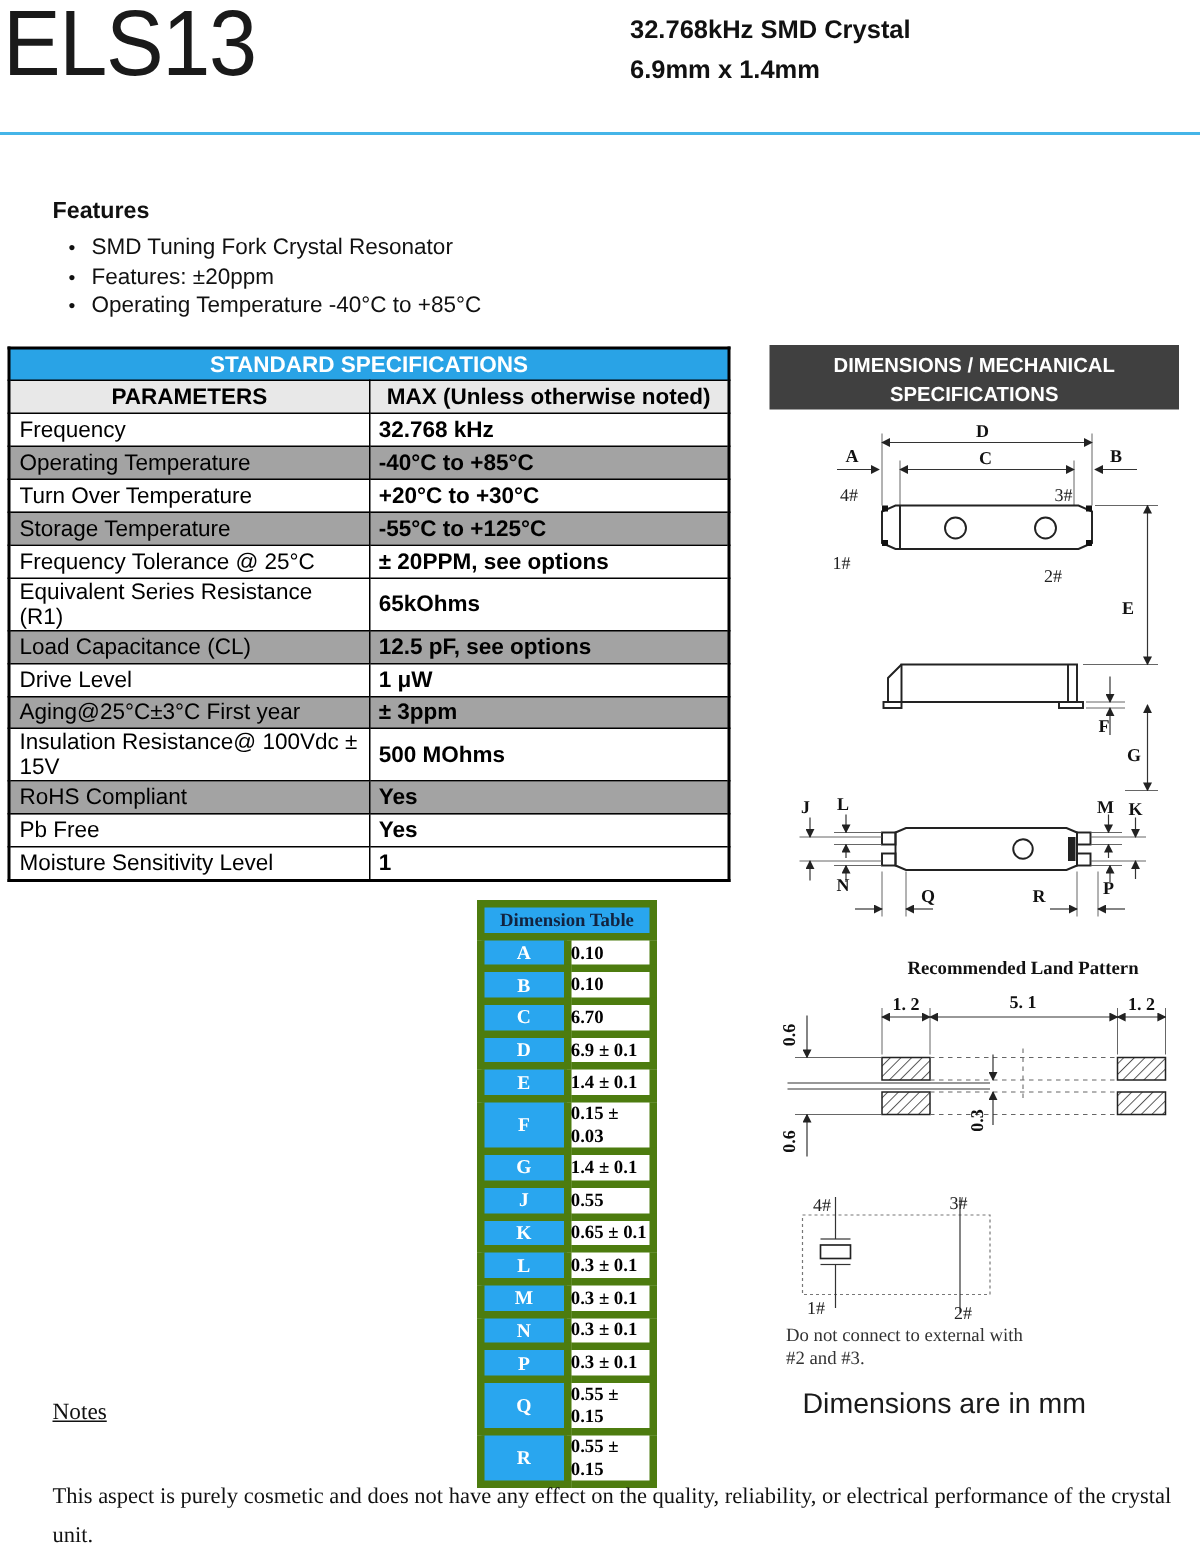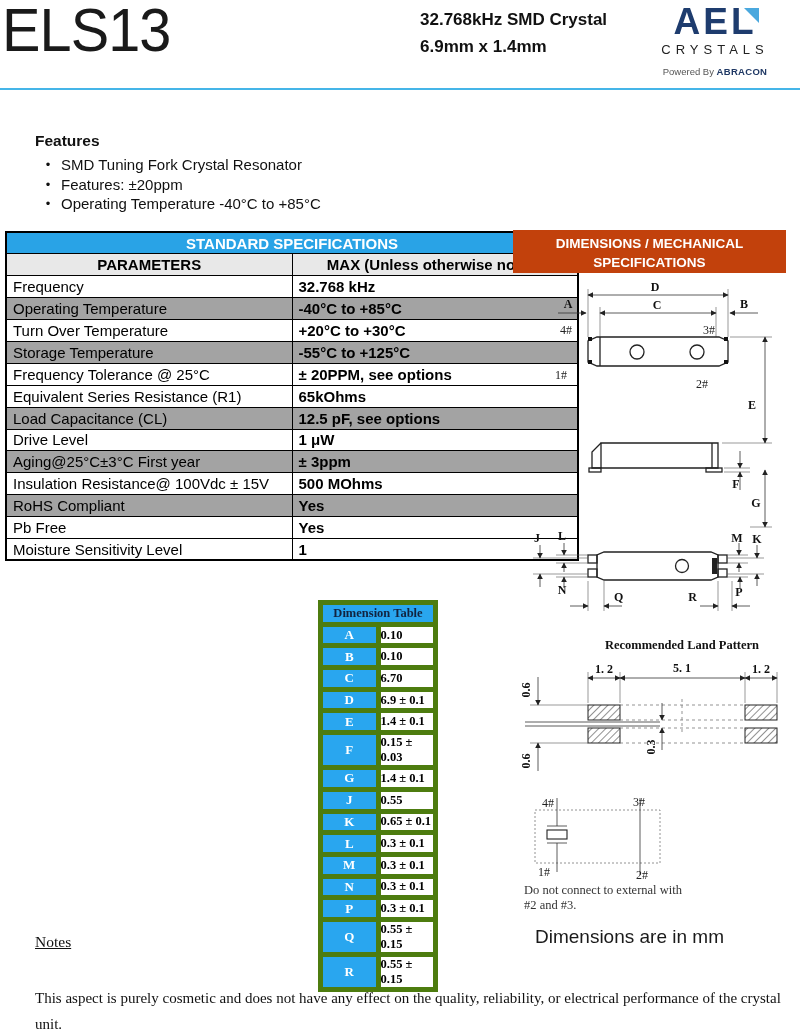--- a/index.html
+++ b/index.html
@@ -22,31 +22,31 @@
   .header-rule { position:absolute; left:0; top:88px; width:800px; height:2px; background:#45b5e8; }
 
   
   .features { position:absolute; left:35px; top:132px; }
   .features-title { font-size:15.5px; font-weight:bold; color:#111; margin-bottom:5px; }
   .feature-item { display:flex; font-size:15px; color:#111; line-height:19.5px; }
   .bullet { width:26px; text-align:center; font-size:13px; }
   .feature-text {}
 
   
-  table.spec { position:absolute; left:5px; top:231px; width:574px; border-collapse:collapse;
+  table.spec { position:absolute; left:5px; top:231px; width:482px; border-collapse:collapse;
                table-layout:fixed; border:2px solid #000; font-size:15px; }
   table.spec td, table.spec th { border:1px solid #000; padding:0 6px; height:21.9px; vertical-align:middle; }
   .spec-title td { background:#29a3e6; color:#fff; font-weight:bold; text-align:center; height:21px; font-size:15px; }
   .spec-colhead td { background:#e8e8e8; font-weight:bold; text-align:center; height:22px; }
   table.spec td.p { width:273px; }
   table.spec td.v { width:209px; font-weight:bold; }
   table.spec tr.alt td { background:#a3a3a3; }
 
   
-  .dim-header { position:absolute; left:513px; top:230px; width:273px; height:43px; background:#c2410c;
+  .dim-header { position:absolute; left:513px; top:230px; width:273px; height:43px; background:#404040;
                 color:#fff; font-weight:bold; font-size:13.5px; text-align:center; line-height:19px; padding-top:4px; }
   .drawing { position:absolute; left:500px; top:275px; }
   .units-note { position:absolute; left:535px; top:926px; font-size:19px; color:#1a1a1a; }
 
   
   table.dimtab { position:absolute; left:318px; top:600px; width:120px; border-collapse:collapse;
                  table-layout:fixed; border:2px solid #000; font-family:"Liberation Serif", serif; }
   table.dimtab td { border:5px solid #4d7c0f; height:21.7px; vertical-align:middle; }
   .dimtab-title td { background:#29a6ef; color:#12233f; font-weight:bold; font-size:12.5px;
                      text-align:center; height:22px; }
@@ -74,31 +74,20 @@
 </style>
 </head>
 <body>
 
 <div class="page">
 
   <div class="part-number">ELS13</div>
   <div class="prod-title">
     <div>32.768kHz SMD Crystal</div>
     <div>6.9mm x 1.4mm</div>
-  </div>
-  <div class="logo">
-    <span class="logo-ael">
-      <span>AEL</span>
-      <span class="logo-tri"></span>
-    </span>
-    <div class="logo-crystals">CRYSTALS</div>
-    <div class="powered">
-      <span>Powered By</span>
-      <b>ABRACON</b>
-    </div>
   </div>
   <div class="header-rule"></div>
 
   <div class="features">
     <div class="features-title">Features</div>
     <div id="features-list">
         <div class="feature-item">
           <span class="bullet">•</span>
           <span class="feature-text">SMD Tuning Fork Crystal Resonator</span>
         </div>

